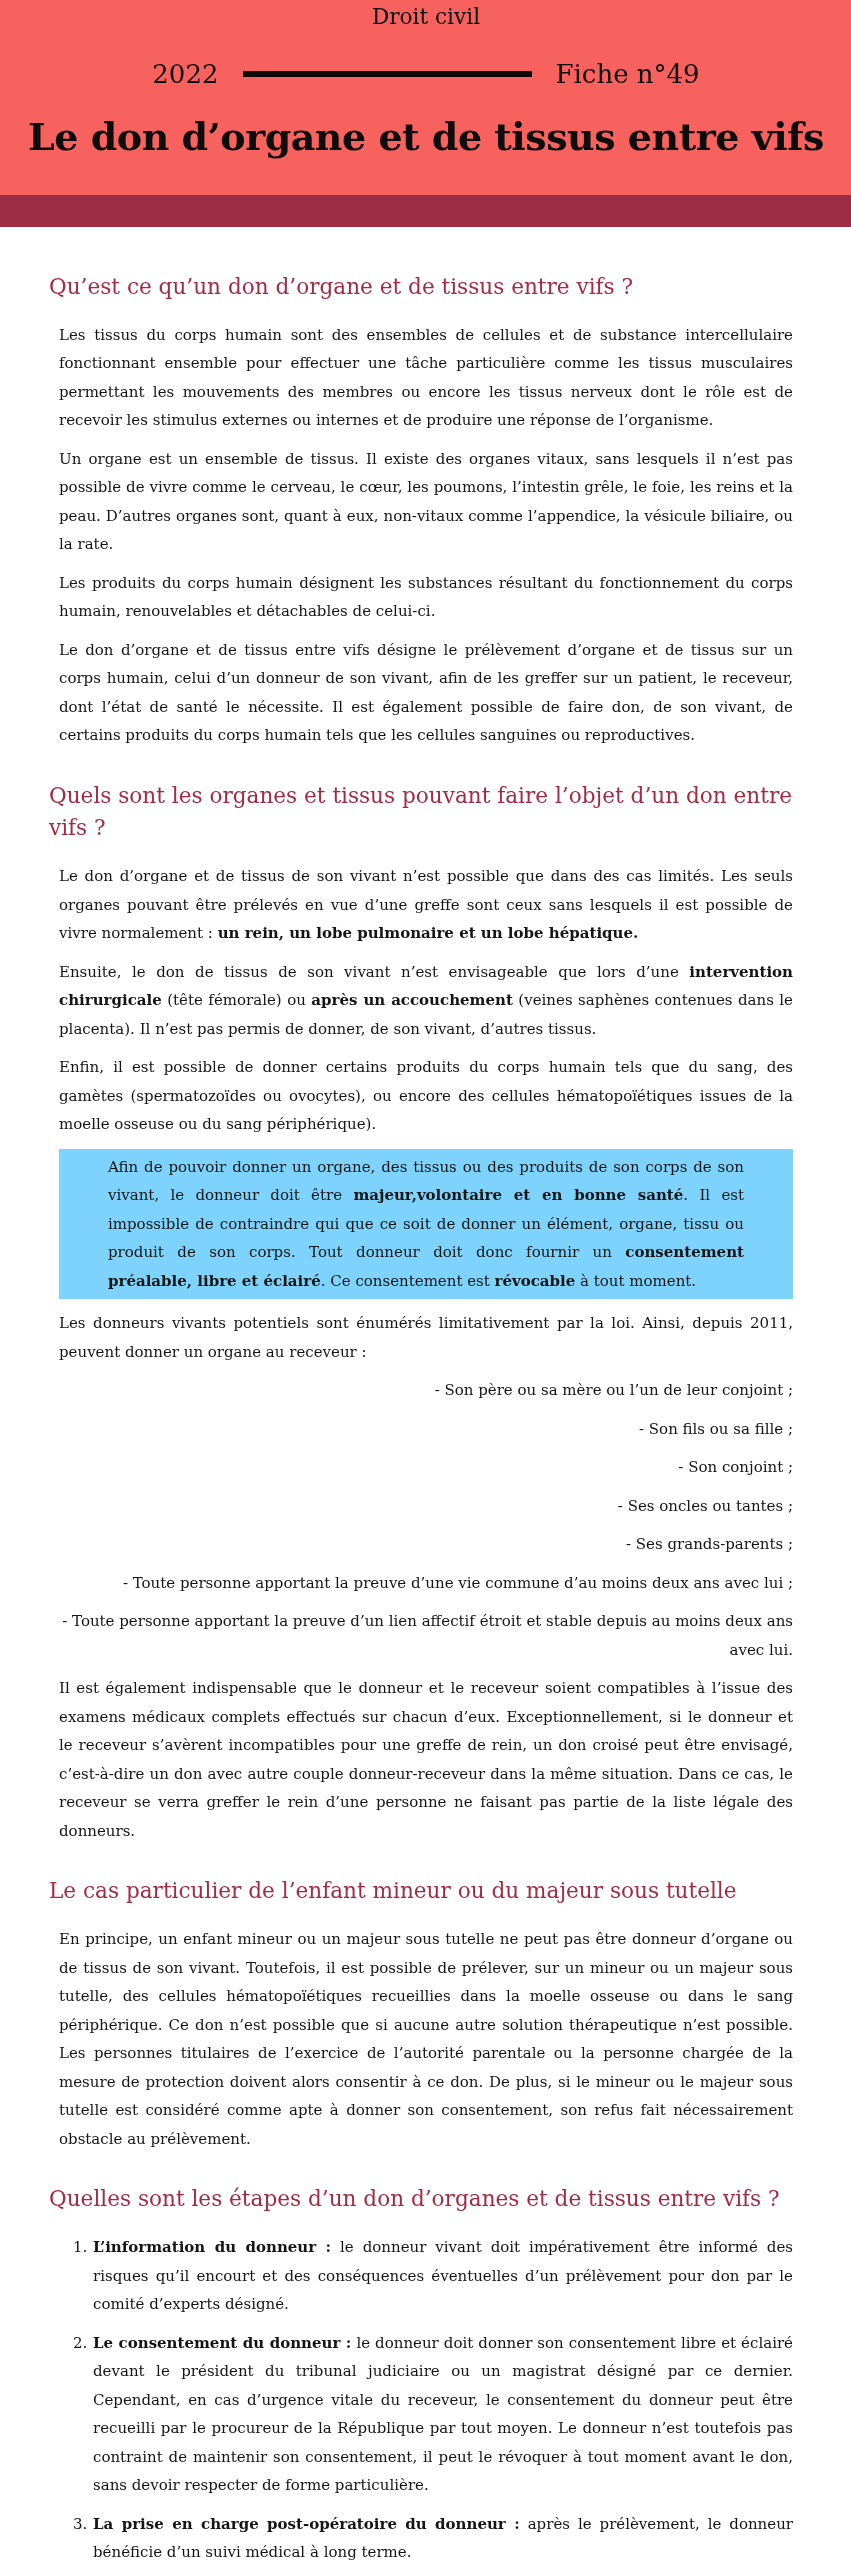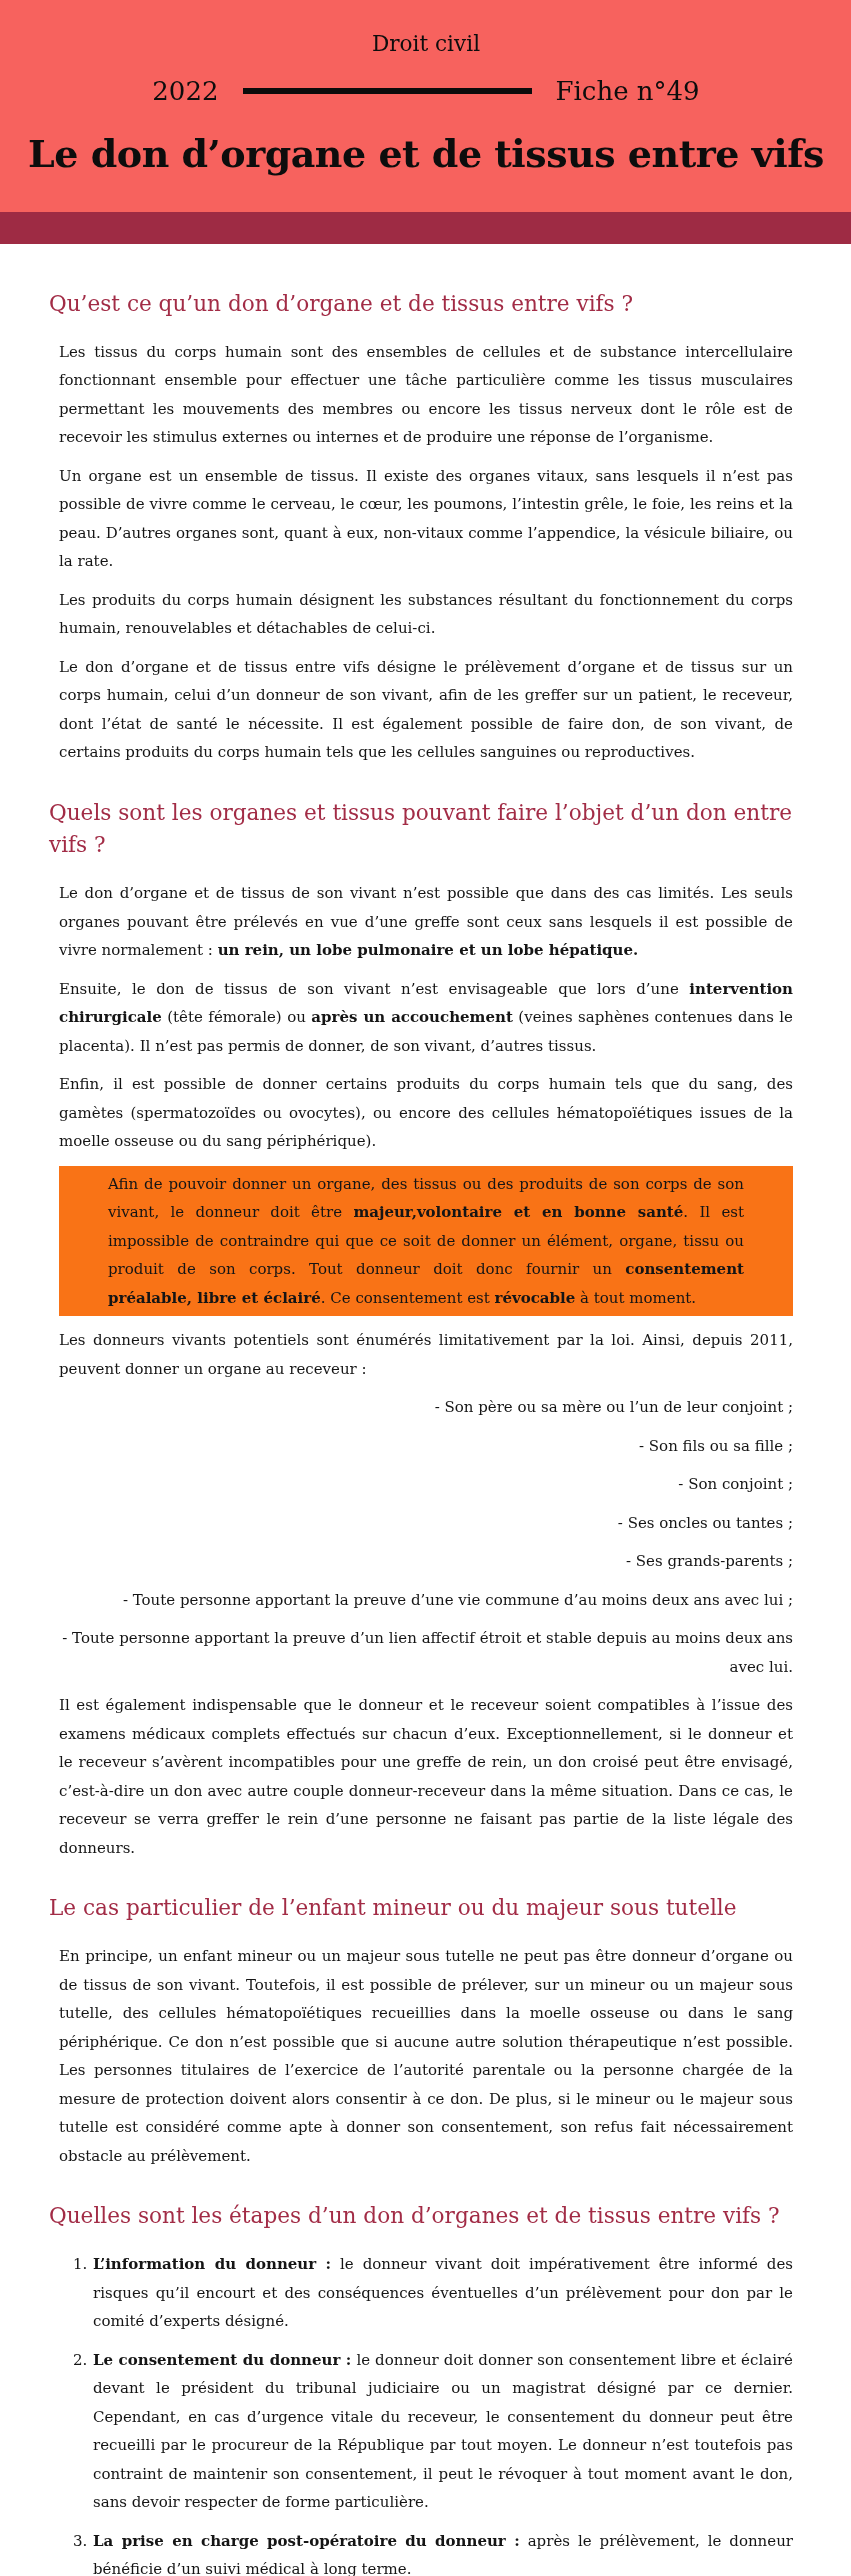--- a/index.html
+++ b/index.html
@@ -1,37 +1,37 @@
 <!DOCTYPE html>
 <html lang="fr" style="font-size:8.2px"><head>
 <meta charset="utf-8">
 <style>
   * { box-sizing: border-box; }
   html,body { margin:0; padding:0; }
   body { width:852px; min-height:3405px; background:#ffffff; color:#151515;
          font-family:"DejaVu Serif", serif; }
 
   
-  header { background:#F7625E; text-align:center; padding:31px 0 34px; }
+  header { background:#F7625E; text-align:center; padding:4px 0 34px; }
   .cat { font-size:21.6px; color:#0d0d0d; }
   .meta { display:flex; align-items:center; justify-content:center; gap:24px;
-          margin-top:20px; font-size:26px; color:#0d0d0d; }
+          margin-top:30px; font-size:26px; color:#0d0d0d; }
   .meta-rule { width:289px; height:6.7px; background:#0b0b0b; }
   h1 { font-size:38px; font-weight:600; letter-spacing:-0.5px; color:#0d0d0d;
        margin:24px 15.5px 0; line-height:1.25; }
   .band { height:32px; background:#9E2B44; }
 
   
   main { padding:14.4px 49px 0; }
   h2 { color:#A22C46; font-family:"DejaVu Serif", serif; font-weight:400;
        font-size:21.6px; line-height:1.5; margin:30px 0 17.5px; }
   p.body, .lines p, ol.olist li, ul.blist li {
        font-size:15px; line-height:1.9; text-align:justify; margin:10px; }
   .gap { margin-top:25px; }
-  .shaded { background:#f97316; margin-left:-49px; margin-right:-49px;
+  .shaded { background:#7dd3fc; margin-left:-49px; margin-right:-49px;
             padding:4.1px 49px; }
   .lines p { text-align:right; }
   ol.olist { margin:3.1px 0 0; padding-left:33px; }
   ol.olist li { padding-left:1px; }
   .b { font-weight:bold; }
 </style>
 </head>
 <body>
 
 <header>

